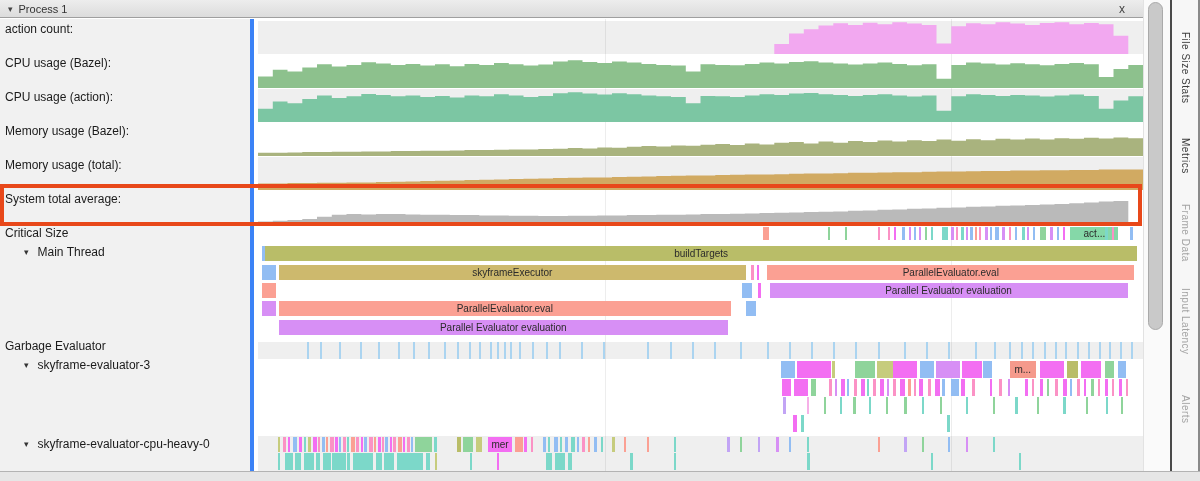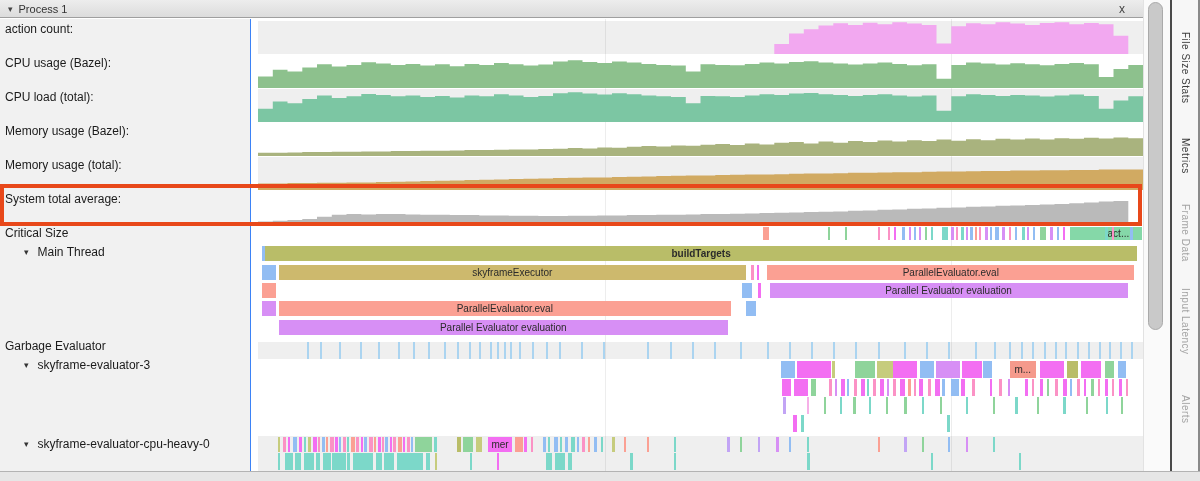--- a/index.html
+++ b/index.html
@@ -5,21 +5,21 @@
   html,body{margin:0;padding:0;}
   body{width:1200px;height:481px;overflow:hidden;font-family:"Liberation Sans",sans-serif;background:#fff;}
   .app{position:relative;width:1200px;height:481px;background:#fff;}
 
   
   .header{position:absolute;left:0;top:0;width:1143px;height:18px;background:linear-gradient(#ededed,#dcdcdc);border-bottom:1px solid #9f9f9f;display:flex;align-items:center;padding:0 8px;box-sizing:border-box;font-size:11px;color:#333;z-index:15;}
   .header .tri{font-size:9px;color:#444;margin-right:6px;}
   .header .close{margin-left:auto;margin-right:10px;font-size:12px;color:#444;cursor:pointer;}
 
   
-  .labels{position:absolute;left:0;top:19px;width:250px;height:452px;background:#f1f1f1;border-right:1px solid #3b82f6;z-index:2;}
+  .labels{position:absolute;left:0;top:19px;width:250px;height:452px;background:#f1f1f1;border-right:4px solid #3b82f6;z-index:2;}
   .rl{position:absolute;left:5px;font-size:12px;color:#1b1b1b;white-space:nowrap;display:flex;align-items:center;}
   .rl .tri{font-size:9px;color:#333;margin-right:9px;}
   .rl.ind{left:24px;}
 
   
   .timeline{position:absolute;left:252px;top:19px;width:891px;height:452px;background:#fff;overflow:hidden;z-index:1;}
   .band{position:absolute;left:6px;width:885px;background:#efefef;}
   .grid{position:absolute;top:0;height:452px;width:1px;background:rgba(0,0,0,0.07);z-index:2;}
   .chart-row{position:absolute;left:6px;width:885px;height:33px;z-index:3;}
   .chart-row svg{position:absolute;left:0;top:0;width:100%;height:100%;}
@@ -52,21 +52,21 @@
   </div>
 
   <div class="labels">
     <div class="rl" style="top:3px">
         <span>action count:</span>
       </div>
     <div class="rl" style="top:37px">
         <span>CPU usage (Bazel):</span>
       </div>
     <div class="rl" style="top:71px">
-        <span>CPU load (total):</span>
+        <span>CPU usage (action):</span>
       </div>
     <div class="rl" style="top:105px">
         <span>Memory usage (Bazel):</span>
       </div>
     <div class="rl" style="top:139px">
         <span>Memory usage (total):</span>
       </div>
     <div class="rl" style="top:173px">
         <span>System total average:</span>
       </div>
@@ -159,28 +159,28 @@
         <div class="seg" style="left: 744.3px; width: 3px; background: rgb(215, 143, 245);"></div>
         <div class="seg" style="left: 750.5px; width: 2px; background: rgb(251, 146, 197);"></div>
         <div class="seg" style="left: 756.7px; width: 2px; background: rgb(146, 189, 243);"></div>
         <div class="seg" style="left: 763.8px; width: 3px; background: rgb(124, 216, 201);"></div>
         <div class="seg" style="left: 769.1px; width: 2px; background: rgb(215, 143, 245);"></div>
         <div class="seg" style="left: 775.3px; width: 2px; background: rgb(146, 189, 243);"></div>
         <div class="seg" style="left: 782.3px; width: 6px; background: rgb(143, 212, 155);"></div>
         <div class="seg" style="left: 792.1px; width: 3px; background: rgb(215, 143, 245);"></div>
         <div class="seg" style="left: 799.2px; width: 2px; background: rgb(146, 189, 243);"></div>
         <div class="seg" style="left: 805.4px; width: 2px; background: rgb(243, 110, 242);"></div>
-        <div class="seg seg-l" style="left: 812.4px; width: 48px; background: rgb(133, 216, 168); padding-left: 24px;">act...</div>
+        <div class="seg seg-l" style="left: 812.4px; width: 48px; background: rgb(133, 216, 168);">act...</div>
         <div class="seg" style="left: 846.9px; width: 3px; background: rgb(124, 216, 201);"></div>
         <div class="seg" style="left: 854px; width: 2px; background: rgb(251, 146, 197);"></div>
         <div class="seg" style="left: 871.7px; width: 3px; background: rgb(146, 189, 243);"></div>
       </div>
     <div class="lane" style="top:227px;height:15px">
         <div class="seg" style="left: 3.5px; width: 3px; background: rgb(146, 189, 243);"></div>
-        <div class="seg seg-l" style="left: 7.1px; width: 872px; background: rgb(185, 189, 104); font-weight: bold;">buildTargets</div>
+        <div class="seg seg-l" style="left: 7.1px; width: 872px; background: rgb(185, 189, 104);">buildTargets</div>
       </div>
     <div class="lane" style="top:246px;height:15px">
         <div class="seg" style="left: 4.4px; width: 14px; background: rgb(146, 189, 243);"></div>
         <div class="seg seg-l" style="left: 20.8px; width: 467px; background: rgb(205, 185, 109);">skyframeExecutor</div>
         <div class="seg" style="left: 492.9px; width: 3px; background: rgb(251, 146, 197);"></div>
         <div class="seg" style="left: 499.1px; width: 2px; background: rgb(243, 110, 242);"></div>
         <div class="seg seg-l" style="left: 509.3px; width: 367px; background: rgb(251, 160, 147);">ParallelEvaluator.eval</div>
       </div>
     <div class="lane" style="top:264px;height:15px">
         <div class="seg" style="left: 4.4px; width: 14px; background: rgb(251, 160, 147);"></div>

